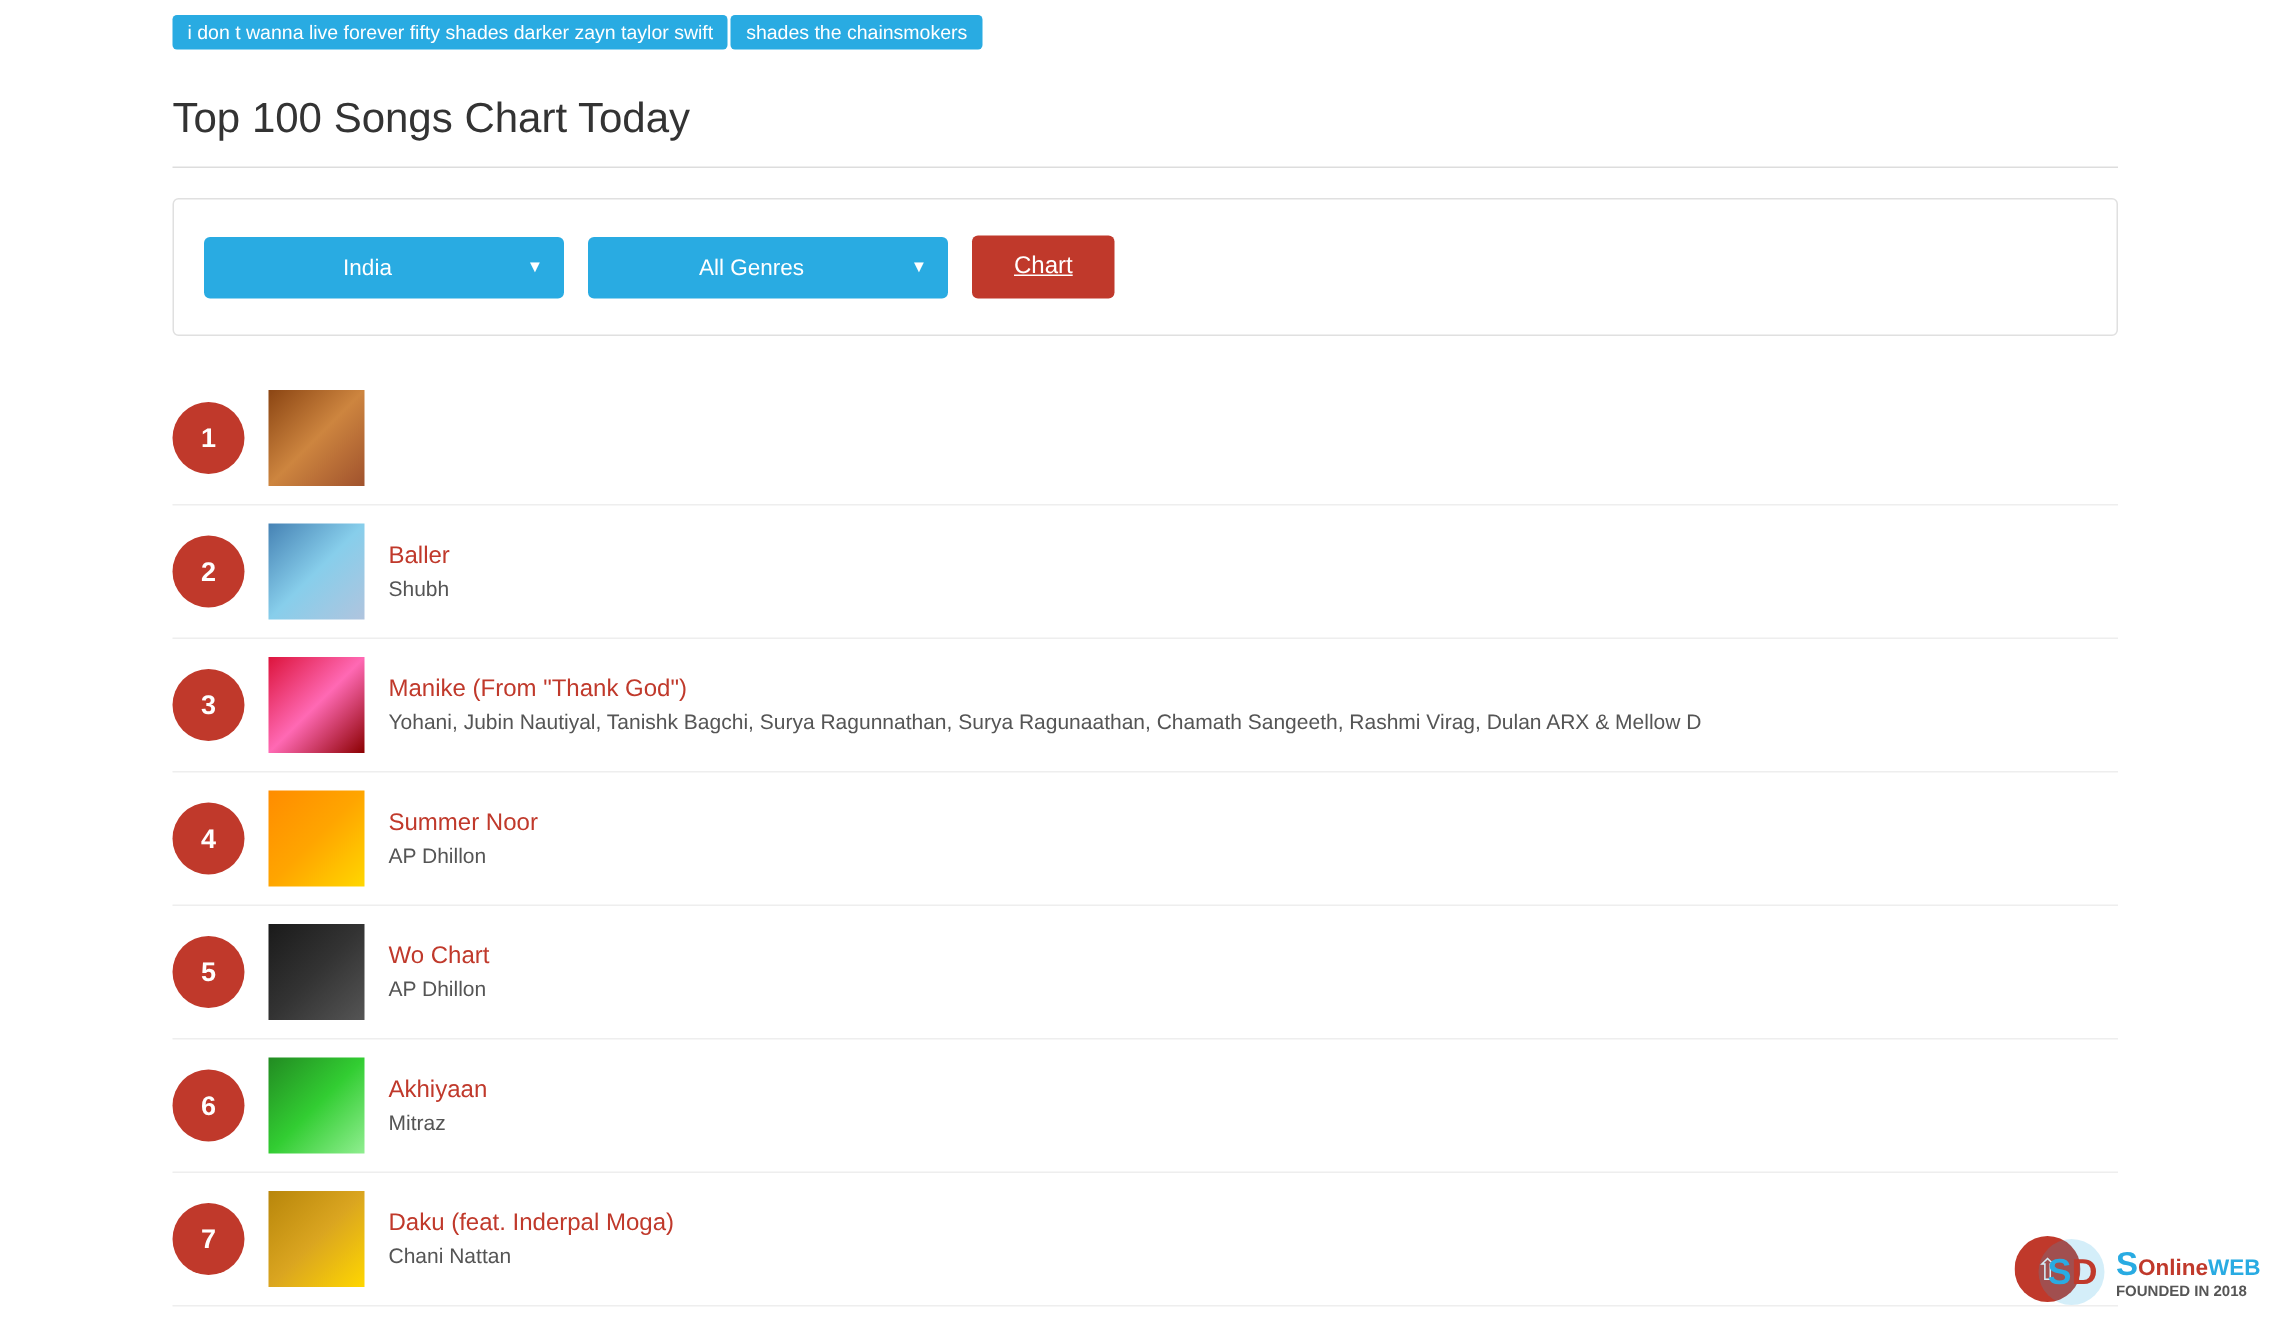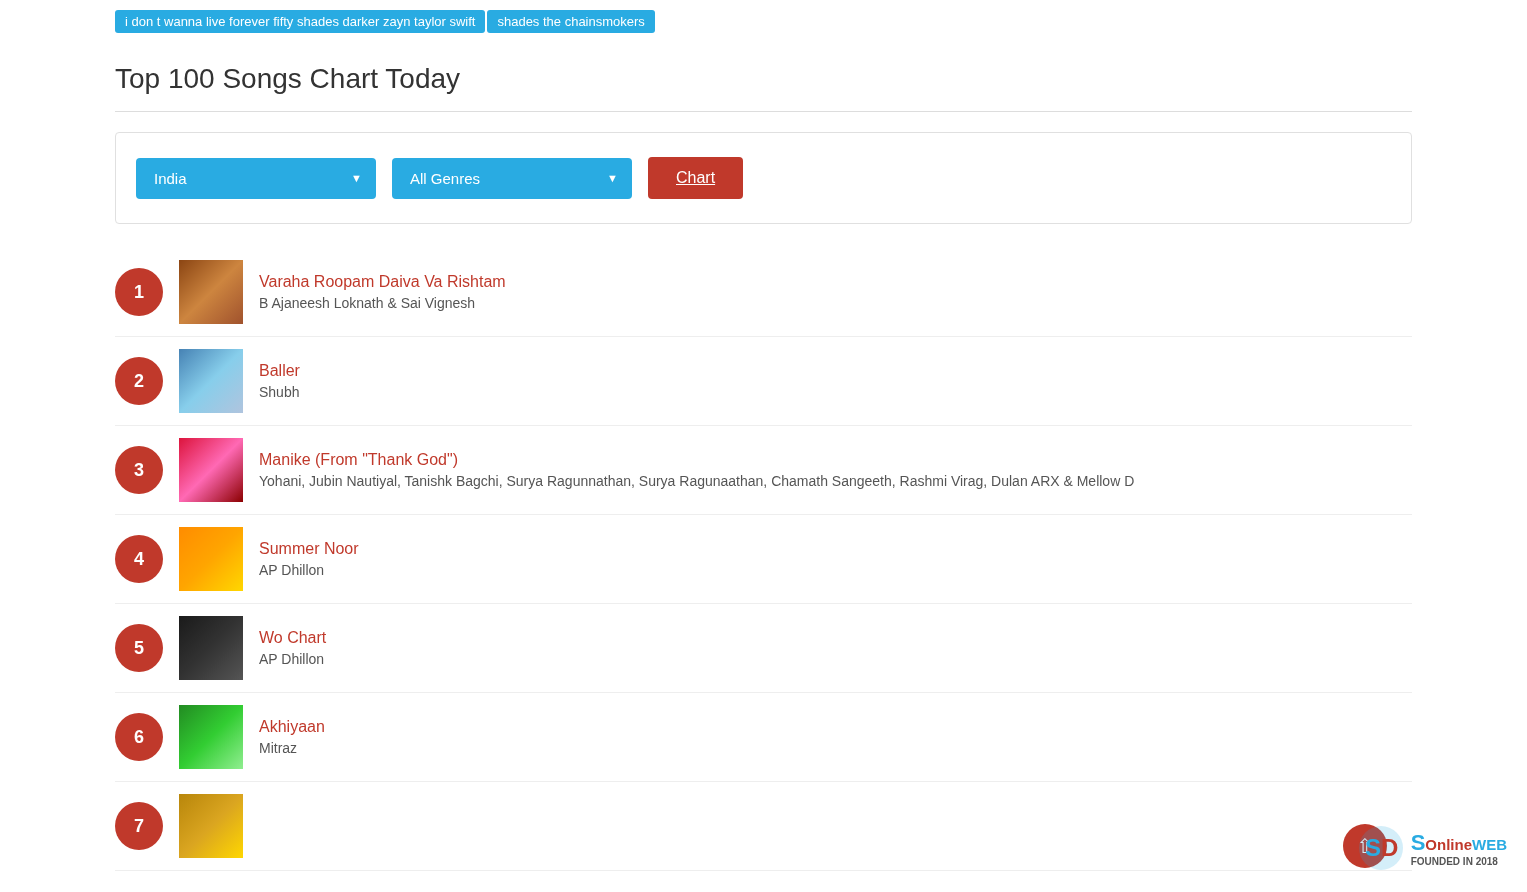--- a/index.html
+++ b/index.html
@@ -61,20 +61,21 @@
     .filter-select-wrapper select {
       background: #29abe2;
       color: #fff;
       border: none;
       padding: 12px 40px 12px 18px;
       font-size: 15px;
       border-radius: 4px;
       appearance: none;
       cursor: pointer;
       min-width: 240px;
+      text-align: center;
     }
 
     .filter-select-wrapper select option {
       background: #fff;
       color: #333;
     }
 
     .filter-select-wrapper::after {
       content: '▼';
       position: absolute;
@@ -216,24 +217,20 @@
       <select>
       <option value="All Genres">All Genres</option><option value="Pop">Pop</option><option value="Rock">Rock</option><option value="Hip Hop">Hip Hop</option><option value="R&amp;B">R&amp;B</option><option value="Country">Country</option><option value="Electronic">Electronic</option></select>
     </div>
     <button class="chart-btn">Chart</button>
   </div>
 
   <ul class="songs-list">
   <li class="song-row">
       <div class="song-number">1</div>
       <div class="song-thumb-placeholder thumb-1"></div>
-      <div class="song-info">
-        <div class="song-title">Varaha Roopam Daiva Va Rishtam</div>
-        <div class="song-artist">B Ajaneesh Loknath &amp; Sai Vignesh</div>
-      </div>
     </li>
       <li class="song-row">
       <div class="song-number">2</div>
       <div class="song-thumb-placeholder thumb-2"></div>
       <div class="song-info">
         <div class="song-title">Baller</div>
         <div class="song-artist">Shubh</div>
       </div>
     </li>
       <li class="song-row">
@@ -264,20 +261,24 @@
       <div class="song-number">6</div>
       <div class="song-thumb-placeholder thumb-6"></div>
       <div class="song-info">
         <div class="song-title">Akhiyaan</div>
         <div class="song-artist">Mitraz</div>
       </div>
     </li>
       <li class="song-row">
       <div class="song-number">7</div>
       <div class="song-thumb-placeholder thumb-7"></div>
+      <div class="song-info">
+        <div class="song-title">Daku (feat. Inderpal Moga)</div>
+        <div class="song-artist">Chani Nattan</div>
+      </div>
     </li>
     </ul>
 </div>
 
 <button class="scroll-top-btn">⇧</button>
 
 <div class="bottom-logo">
   <svg class="logo-icon" viewBox="0 0 48 48">
     <circle cx="24" cy="24" r="22" fill="#29abe2" opacity="0.2"></circle>
     <text x="8" y="32" font-size="24" font-weight="bold" fill="#29abe2">S</text>

